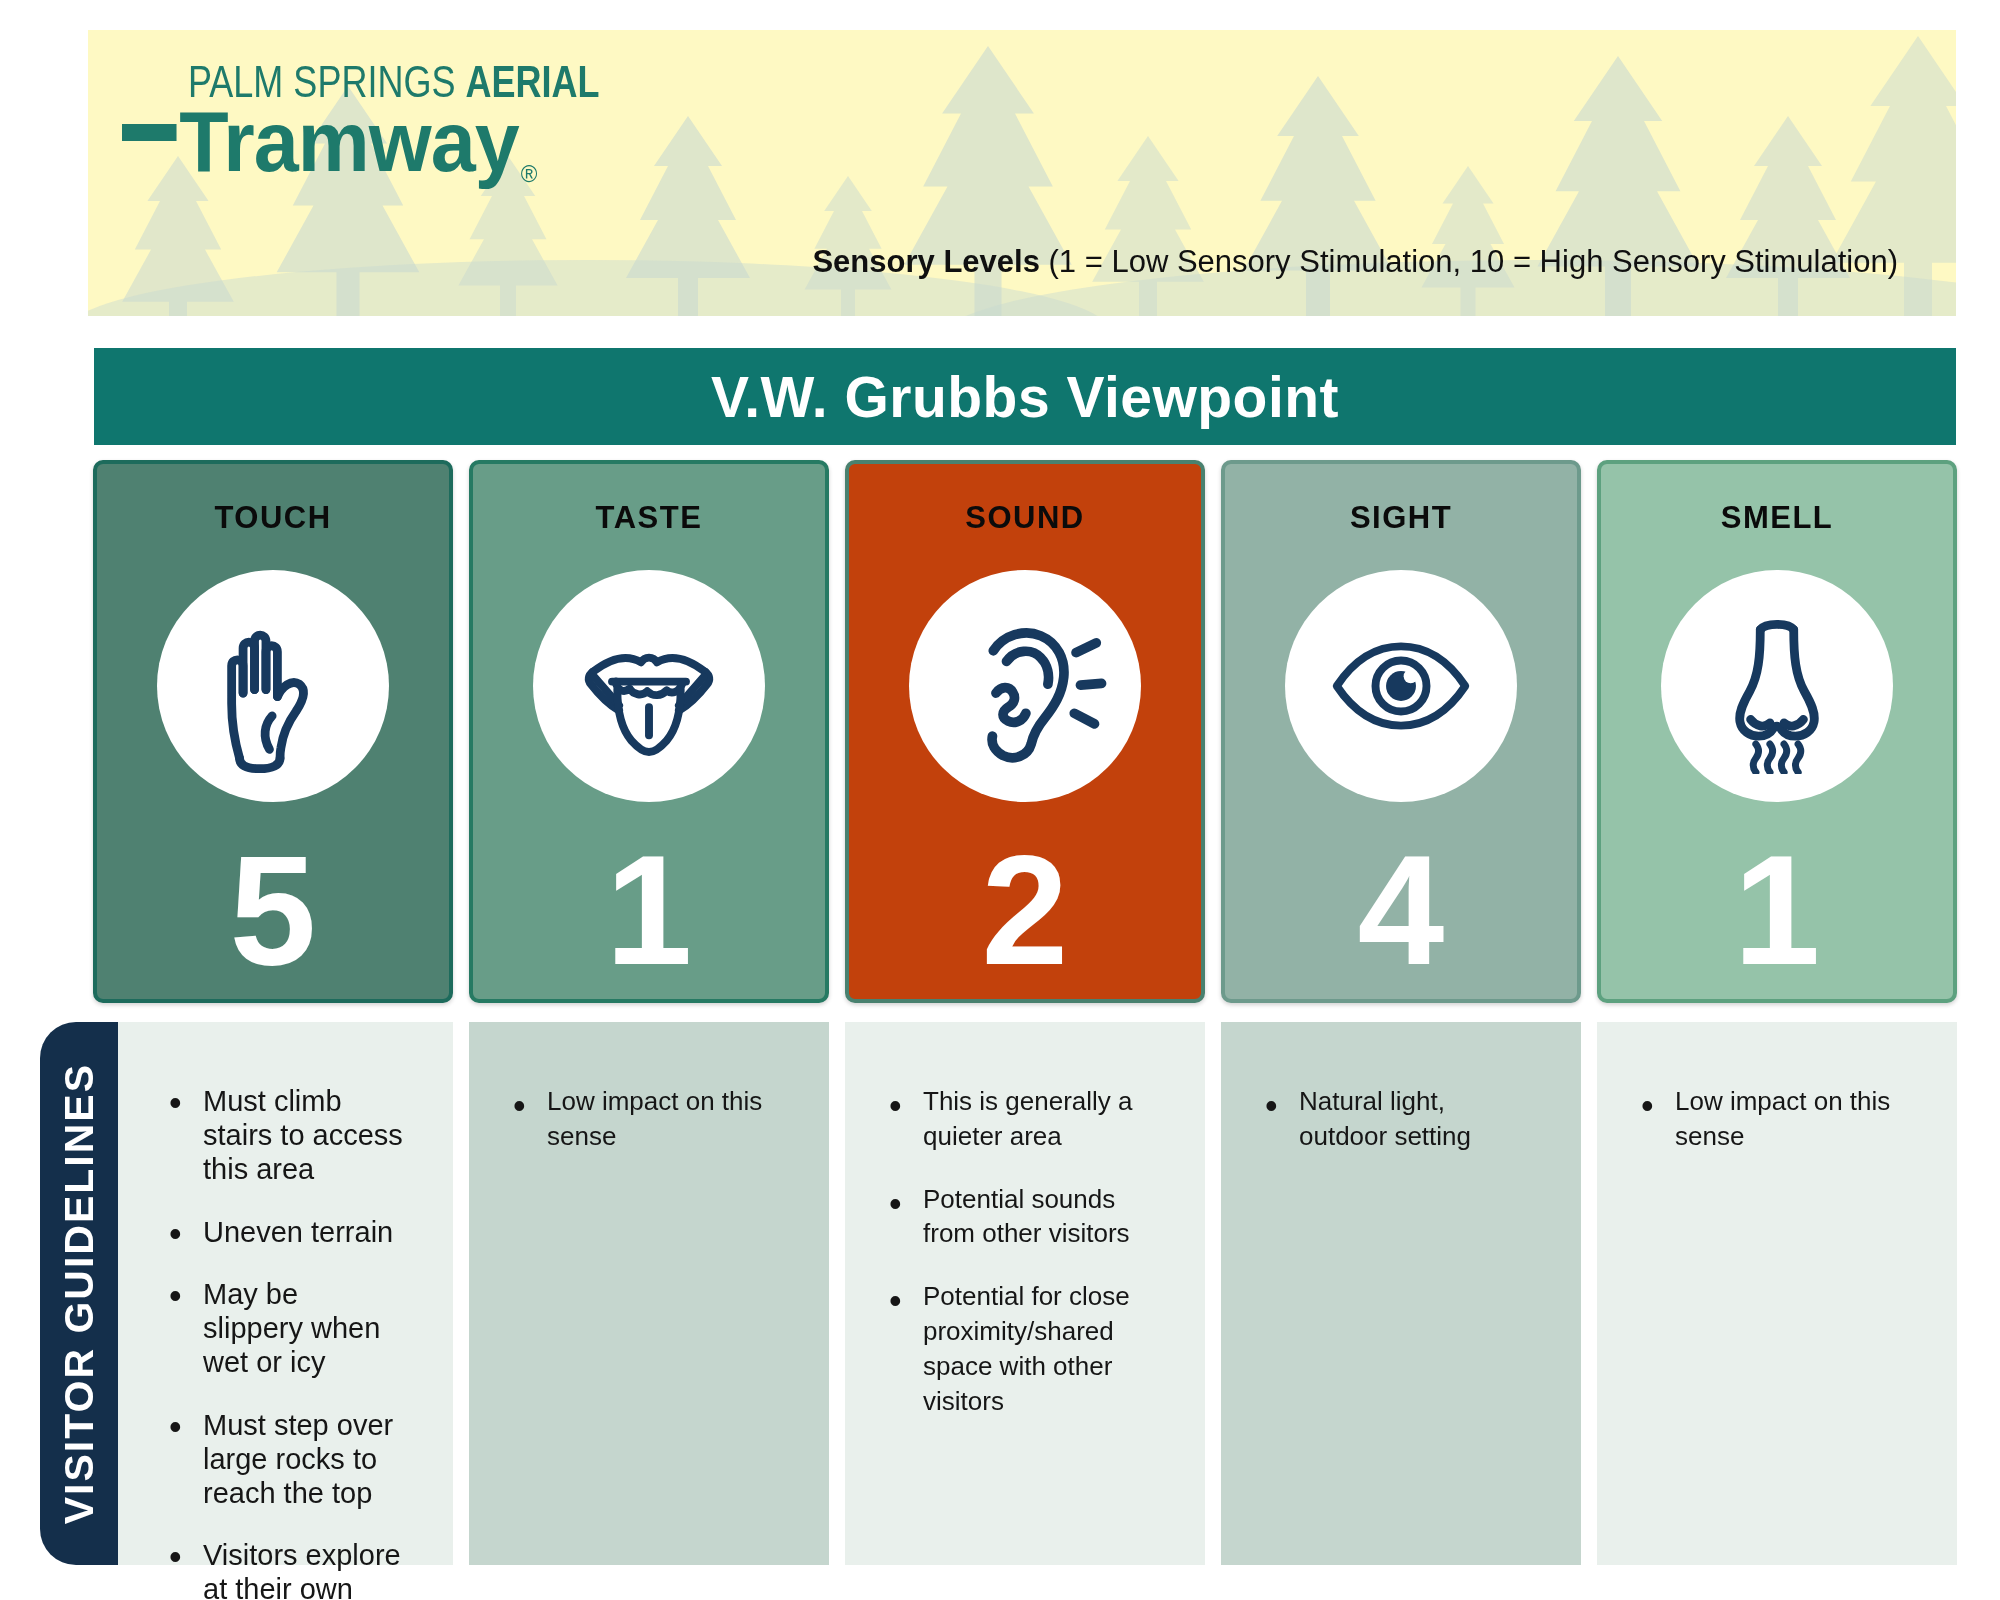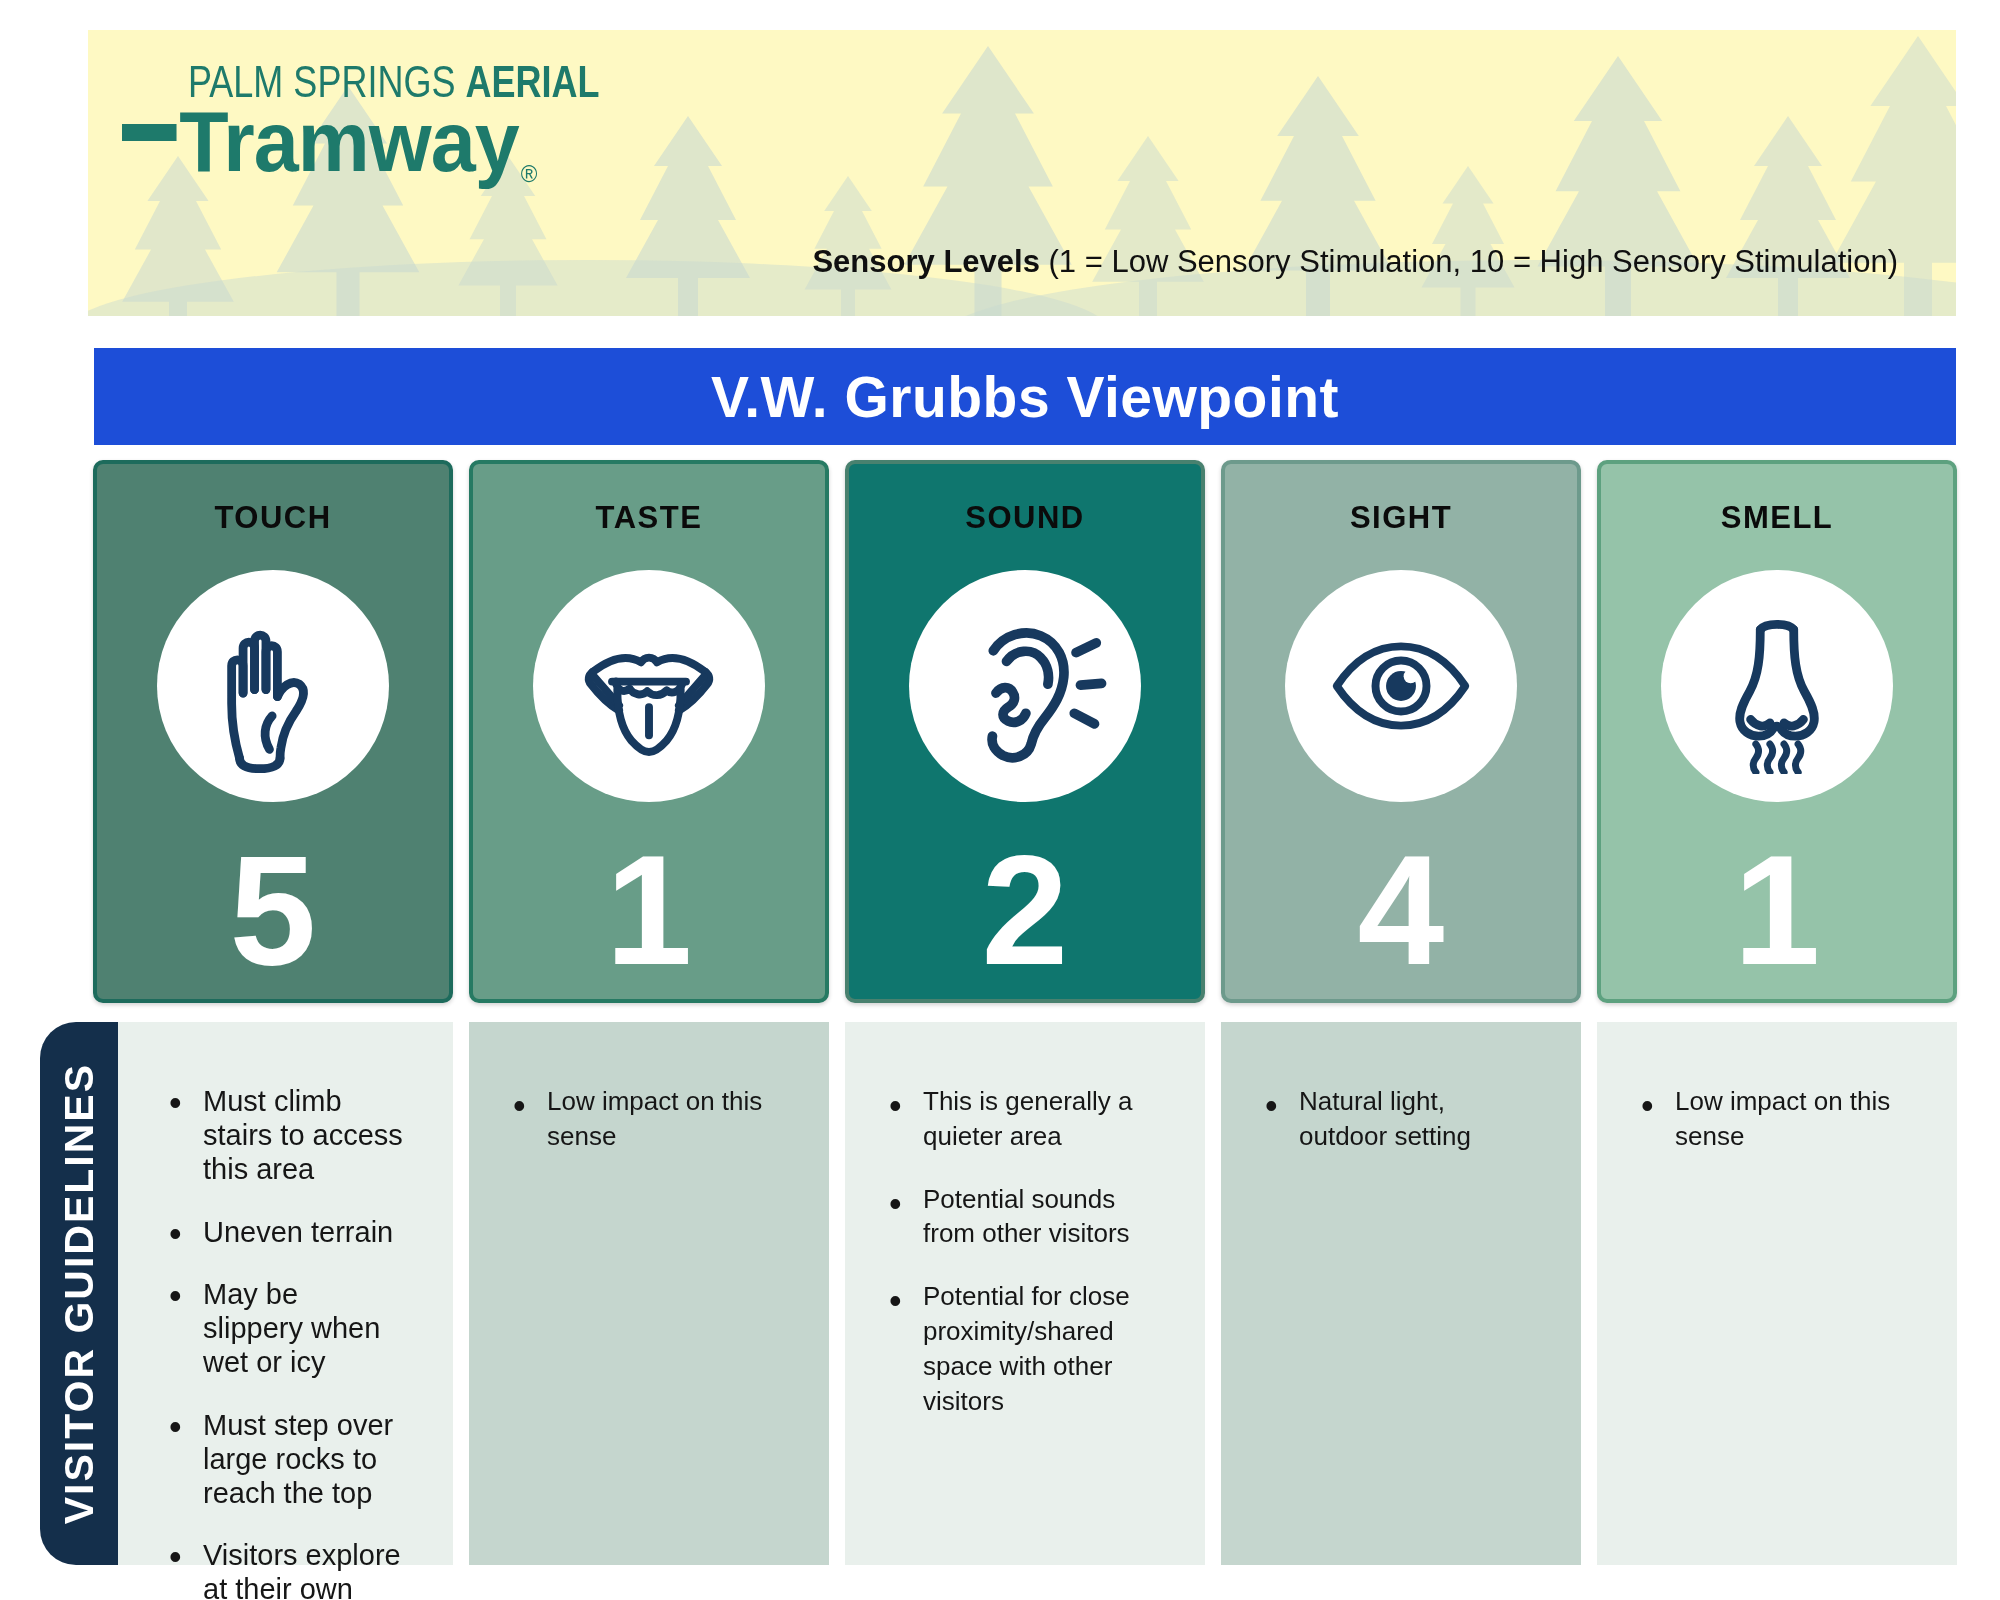--- a/index.html
+++ b/index.html
@@ -36,21 +36,21 @@
   }
   .header-subtitle {
     position:absolute; bottom:36px; right:58px; font-size:31px; color:#101010;
     white-space:nowrap;
   }
   .header-subtitle b { font-weight:700; }
 
   
   .banner {
     position:absolute; left:94px; top:348px; width:1862px; height:97px;
-    background:#1d4ed8; display:flex; align-items:center; justify-content:center;
+    background:#0f766e; display:flex; align-items:center; justify-content:center;
   }
   .banner span { color:#ffffff; font-size:57px; font-weight:700; letter-spacing:.5px; }
 
   
   .card {
     position:absolute; top:460px; width:360px; height:543px;
     border-radius:10px; border:4px solid #2a7565; box-sizing:border-box;
     box-shadow:0 2px 4px rgba(0,0,0,.18);
   }
   .p0 { left:93px; } .p1 { left:469px; } .p2 { left:845px; } .p3 { left:1221px; } .p4 { left:1597px; }
@@ -161,21 +161,21 @@
         <path d="M162,90 L134,122"></path>
       <path d="M58,95 L142,95"></path>
       <path d="M62,95 C64,106 72,108 78,103 C82,110 92,112 98,106 C104,112 114,112 120,105 C126,110 134,107 138,97"></path>
       <path d="M64,104 C64,128 68,148 80,162 C88,171 95,175 100,175 C105,175 112,171 120,162 C132,148 136,128 136,104"></path>
       <path d="M100,124 L100,156"></path>
     </svg>
   </div>
   <div class="card-level">1</div>
 </div>
 
-<div class="card p2" style="background:#0f766e;border-color:#49816f;">
+<div class="card p2" style="background:#c2410c;border-color:#49816f;">
   <div class="card-label">SOUND</div>
   <div class="card-circle">
     <svg class="sense-icon line-icon" viewBox="0 0 200 200" stroke-width="11">
       <path d="M64,60 C76,42 99,35 118,43 C137,51 146,70 144,90 C142,109 133,123 122,137 C113,148 109,157 107,166 C103,180 87,185 75,179 C66,174 61,166 63,157"></path>
       <path d="M79,72 C89,58 108,57 118,68 C126,76 128,88 126,98"></path>
       <path d="M67,108 C73,100 82,100 86,107 C90,113 88,120 81,124 C73,129 73,136 81,140 C89,144 98,139 101,131"></path>
       <path d="M158,62 L181,51"></path>
       <path d="M163,99 L187,97"></path>
       <path d="M156,131 L179,143"></path>
     </svg>

